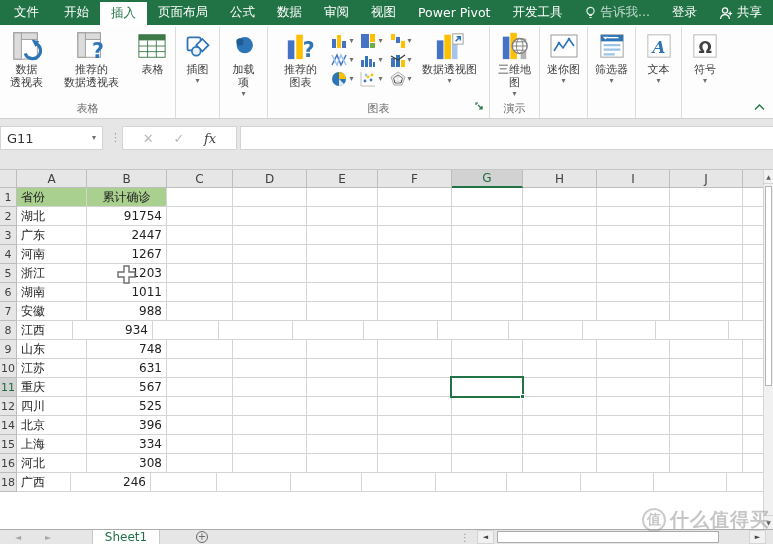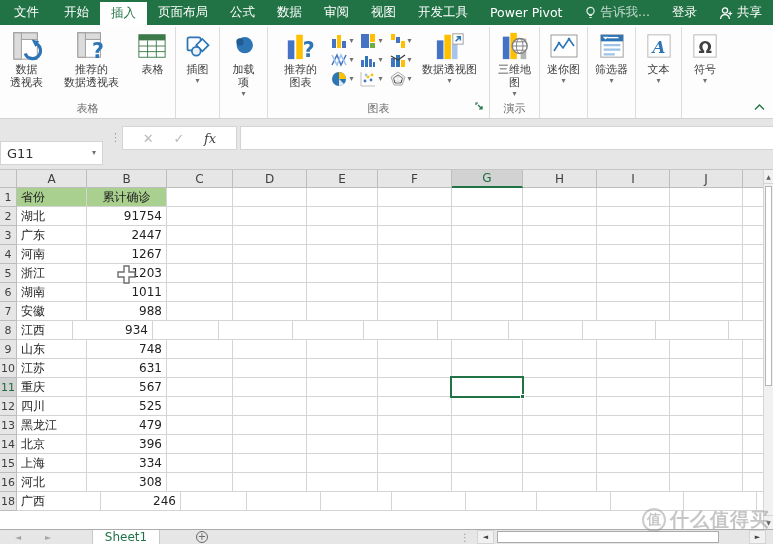--- a/index.html
+++ b/index.html
@@ -25,21 +25,21 @@
   .rbtn .ric { height:32px; display:flex; align-items:center; justify-content:center; margin-bottom:1px; }
   .rbtn .lbl { font-size:11px; line-height:13px; color:#3b3b3b; text-align:center; white-space:pre-line; }
   .arr { font-size:8px; color:#707070; line-height:10px; }
   .minigrid { display:grid; grid-template-columns:repeat(3,auto); column-gap:3px; row-gap:1px; padding-top:5px; margin:0 3px; }
   .mini { display:flex; align-items:center; gap:2px; padding:1px 2px; }
   .launcher { position:absolute; right:3px; bottom:3px; }
   .collapse { position:absolute; right:8px; bottom:4px; }
 
   
   .fbar { position:absolute; top:119px; left:0; right:0; height:51px; background:#e6e6e6; border-bottom:1px solid #c6c6c6; }
-  .namebox { position:absolute; left:0; top:22px; width:103px; height:24px; background:#fff; border:1px solid #d4d4d4; display:flex; align-items:center; padding:0 6px; color:#333; font-size:13px; }
+  .namebox { position:absolute; left:0; top:7px; width:103px; height:24px; background:#fff; border:1px solid #d4d4d4; display:flex; align-items:center; padding:0 6px; color:#333; font-size:13px; }
   .namebox .arr { margin-left:auto; }
   .fdots { position:absolute; left:110px; top:12px; color:#a0a0a0; font-size:11px; letter-spacing:0; }
   .fxbox { position:absolute; left:122px; top:7px; width:115px; height:24px; background:#fff; border:1px solid #d4d4d4; display:flex; align-items:center; justify-content:space-around; padding:0 10px; }
   .fxbox .dim { color:#b9b9b9; font-size:13px; }
   .fxbox .fx { color:#444; font-size:13px; font-family:"DejaVu Serif","Liberation Serif",serif; font-style:italic; }
   .finput { position:absolute; left:240px; top:7px; right:0; height:24px; background:#fff; border:1px solid #d4d4d4; border-right:none; padding:0 6px; font-size:12px; color:#333; display:flex; align-items:center; }
 
   
   .grid-area { position:absolute; top:170px; left:0; right:0; bottom:15px; background:#fff; overflow:hidden; }
   .grid-rows { position:absolute; inset:0 10px 0 0; overflow:hidden; }
@@ -91,22 +91,22 @@
 
   <div class="tabbar">
     <div class="tab file">文件</div>
     <div class="tab">开始</div>
     <div class="tab active">插入</div>
     <div class="tab">页面布局</div>
     <div class="tab">公式</div>
     <div class="tab">数据</div>
     <div class="tab">审阅</div>
     <div class="tab">视图</div>
+    <div class="tab">Power Pivot</div>
     <div class="tab">开发工具</div>
-    <div class="tab">Power Pivot</div>
     <div class="spacer"></div>
     <div class="tab tellme">
       <svg width="11" height="14" viewBox="0 0 11 14">
           <circle cx="5.5" cy="5" r="3.6" fill="none" stroke="#dceee4" stroke-width="1.2"></circle>
           <path d="M4 9.5h3M4.4 11.5h2.2" stroke="#dceee4" stroke-width="1.2"></path>
         </svg>
       <span>告诉我...</span>
     </div>
     <div class="tab">登录</div>
     <div class="tab share">
@@ -596,34 +596,20 @@
           <div class="gc" style="width: 74px;"></div>
           <div class="gc" style="width: 71px;"></div>
           <div class="gc" style="width: 74px;"></div>
           <div class="gc" style="width: 71px;"></div>
           <div class="gc" style="width: 74px;"></div>
           <div class="gc" style="width: 73px;"></div>
           <div class="gc" style="width: 73px;"></div>
           <div class="gc" style="width: 40px;"></div>
         </div>
         <div class="grow">
-          <div class="gc hcell rowhdr" style="width: 17px;">13</div>
-          <div class="gc" style="width: 70px;">黑龙江</div>
-          <div class="gc num" style="width: 80px;">479</div>
-          <div class="gc" style="width: 66px;"></div>
-          <div class="gc" style="width: 74px;"></div>
-          <div class="gc" style="width: 71px;"></div>
-          <div class="gc" style="width: 74px;"></div>
-          <div class="gc" style="width: 71px;"></div>
-          <div class="gc" style="width: 74px;"></div>
-          <div class="gc" style="width: 73px;"></div>
-          <div class="gc" style="width: 73px;"></div>
-          <div class="gc" style="width: 40px;"></div>
-        </div>
-        <div class="grow">
           <div class="gc hcell rowhdr" style="width: 17px;">14</div>
           <div class="gc" style="width: 70px;">北京</div>
           <div class="gc num" style="width: 80px;">396</div>
           <div class="gc" style="width: 66px;"></div>
           <div class="gc" style="width: 74px;"></div>
           <div class="gc" style="width: 71px;"></div>
           <div class="gc" style="width: 74px;"></div>
           <div class="gc" style="width: 71px;"></div>
           <div class="gc" style="width: 74px;"></div>
           <div class="gc" style="width: 73px;"></div>
@@ -653,21 +639,21 @@
           <div class="gc" style="width: 71px;"></div>
           <div class="gc" style="width: 74px;"></div>
           <div class="gc" style="width: 71px;"></div>
           <div class="gc" style="width: 74px;"></div>
           <div class="gc" style="width: 73px;"></div>
           <div class="gc" style="width: 73px;"></div>
           <div class="gc" style="width: 40px;"></div>
         </div>
         <div class="grow">
           <div class="gc hcell rowhdr" style="width: 17px;">18</div>
-          <div class="gc" style="width: 84px;">广西</div>
+          <div class="gc" style="width: 54px;">广西</div>
           <div class="gc num" style="width: 80px;">246</div>
           <div class="gc" style="width: 66px;"></div>
           <div class="gc" style="width: 74px;"></div>
           <div class="gc" style="width: 71px;"></div>
           <div class="gc" style="width: 74px;"></div>
           <div class="gc" style="width: 71px;"></div>
           <div class="gc" style="width: 74px;"></div>
           <div class="gc" style="width: 73px;"></div>
           <div class="gc" style="width: 73px;"></div>
           <div class="gc" style="width: 40px;"></div>

